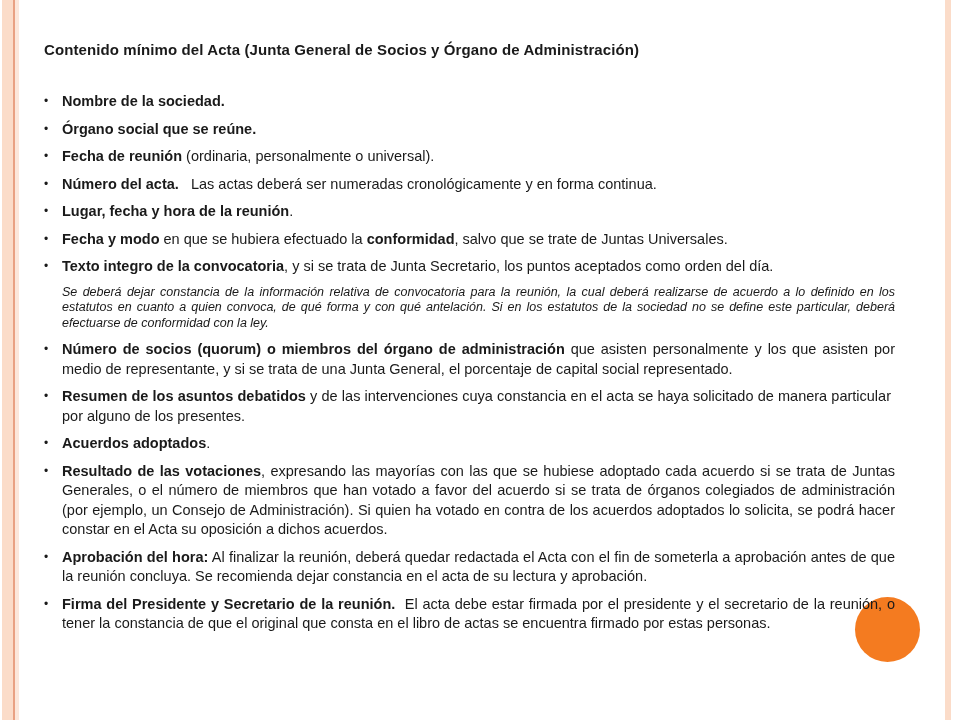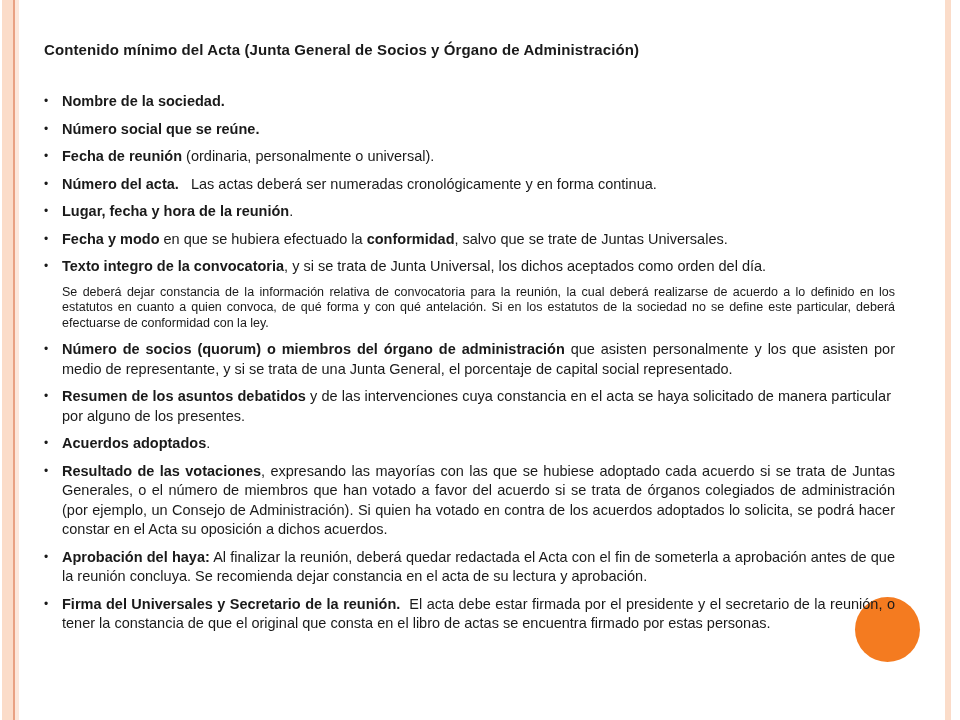--- a/index.html
+++ b/index.html
@@ -54,20 +54,21 @@
   .bullet .body {
     flex: 1 1 auto;
     text-align: justify;
   }
   .bullet .b, .note .b { font-weight: bold; margin-top: 45px; }
   .note {
     margin: 0 0 9px 18px;
     font-size: 12.5px;
     line-height: 15.5px;
     text-align: justify;
+    font-style: italic;
   }
 </style>
 </head>
 <body>
 
 <div class="slide">
   <div class="edge edge-left-a"></div>
   <div class="edge edge-left-b"></div>
   <div class="edge edge-left-c"></div>
   <div class="edge edge-right-a"></div>
@@ -78,62 +79,62 @@
 
   <div class="content">
     <div class="title">Contenido mínimo del Acta (Junta General de Socios y Órgano de Administración)</div>
     <div class="bullets">
         <div class="bullet">
           <span class="marker">•</span>
           <span class="body"><span class="b">Nombre de la sociedad.</span></span>
         </div>
         <div class="bullet">
           <span class="marker">•</span>
-          <span class="body"><span class="b">Número social que se reúne.</span></span>
+          <span class="body"><span class="b">Órgano social que se reúne.</span></span>
         </div>
         <div class="bullet">
           <span class="marker">•</span>
           <span class="body"><span class="b">Fecha de reunión</span><span> (ordinaria, personalmente o universal).</span></span>
         </div>
         <div class="bullet">
           <span class="marker">•</span>
           <span class="body"><span class="b">Número del acta.</span><span>&nbsp;&nbsp; Las actas deberá ser numeradas cronológicamente y en forma continua.</span></span>
         </div>
         <div class="bullet">
           <span class="marker">•</span>
           <span class="body"><span class="b">Lugar, fecha y hora de la reunión</span><span>.</span></span>
         </div>
         <div class="bullet">
           <span class="marker">•</span>
           <span class="body"><span class="b">Fecha y modo</span><span> en que se hubiera efectuado la </span><span class="b">conformidad</span><span>, salvo que se trate de Juntas Universales.</span></span>
         </div>
         <div class="bullet">
           <span class="marker">•</span>
-          <span class="body"><span class="b">Texto integro de la convocatoria</span><span>, y si se trata de Junta Universal, los dichos aceptados como orden del día.</span></span>
+          <span class="body"><span class="b">Texto integro de la convocatoria</span><span>, y si se trata de Junta Secretario, los puntos aceptados como orden del día.</span></span>
         </div>
         <div class="note"><span>Se deberá dejar constancia de la información relativa de convocatoria para la reunión, la cual deberá realizarse de acuerdo a lo definido en los estatutos en cuanto a quien convoca, de qué forma y con qué antelación. Si en los estatutos de la sociedad no se define este particular, deberá efectuarse de conformidad con la ley.</span></div>
         <div class="bullet">
           <span class="marker">•</span>
           <span class="body"><span class="b">Número de socios (quorum) o miembros del órgano de administración</span><span> que asisten personalmente y los que asisten por medio de representante, y si se trata de una Junta General, el porcentaje de capital social representado.</span></span>
         </div>
         <div class="bullet">
           <span class="marker">•</span>
           <span class="body"><span class="b">Resumen de los asuntos debatidos</span><span> y de las intervenciones cuya constancia en el acta se haya solicitado de manera particular&nbsp; por alguno de los presentes.</span></span>
         </div>
         <div class="bullet">
           <span class="marker">•</span>
           <span class="body"><span class="b">Acuerdos adoptados</span><span>.</span></span>
         </div>
         <div class="bullet">
           <span class="marker">•</span>
           <span class="body"><span class="b">Resultado de las votaciones</span><span>, expresando las mayorías con las que se hubiese adoptado cada acuerdo si se trata de Juntas Generales, o el número de miembros que han votado a favor del acuerdo si se trata de órganos colegiados de administración (por ejemplo, un Consejo de Administración). Si quien ha votado en contra de los acuerdos adoptados lo solicita, se podrá hacer constar en el Acta su oposición a dichos acuerdos.</span></span>
         </div>
         <div class="bullet">
           <span class="marker">•</span>
-          <span class="body"><span class="b">Aprobación del haya:</span><span> Al finalizar la reunión, deberá quedar redactada el Acta con el fin de someterla a aprobación antes de que la reunión concluya. Se recomienda dejar constancia en el acta de su lectura y aprobación.</span></span>
+          <span class="body"><span class="b">Aprobación del hora:</span><span> Al finalizar la reunión, deberá quedar redactada el Acta con el fin de someterla a aprobación antes de que la reunión concluya. Se recomienda dejar constancia en el acta de su lectura y aprobación.</span></span>
         </div>
         <div class="bullet">
           <span class="marker">•</span>
-          <span class="body"><span class="b">Firma del Universales y Secretario de la reunión.</span><span>&nbsp; El acta debe estar firmada por el presidente y el secretario de la reunión, o tener la constancia de que el original que consta en el libro de actas se encuentra firmado por estas personas.</span></span>
+          <span class="body"><span class="b">Firma del Presidente y Secretario de la reunión.</span><span>&nbsp; El acta debe estar firmada por el presidente y el secretario de la reunión, o tener la constancia de que el original que consta en el libro de actas se encuentra firmado por estas personas.</span></span>
         </div>
       </div>
   </div>
 </div>
 
 </body></html>

